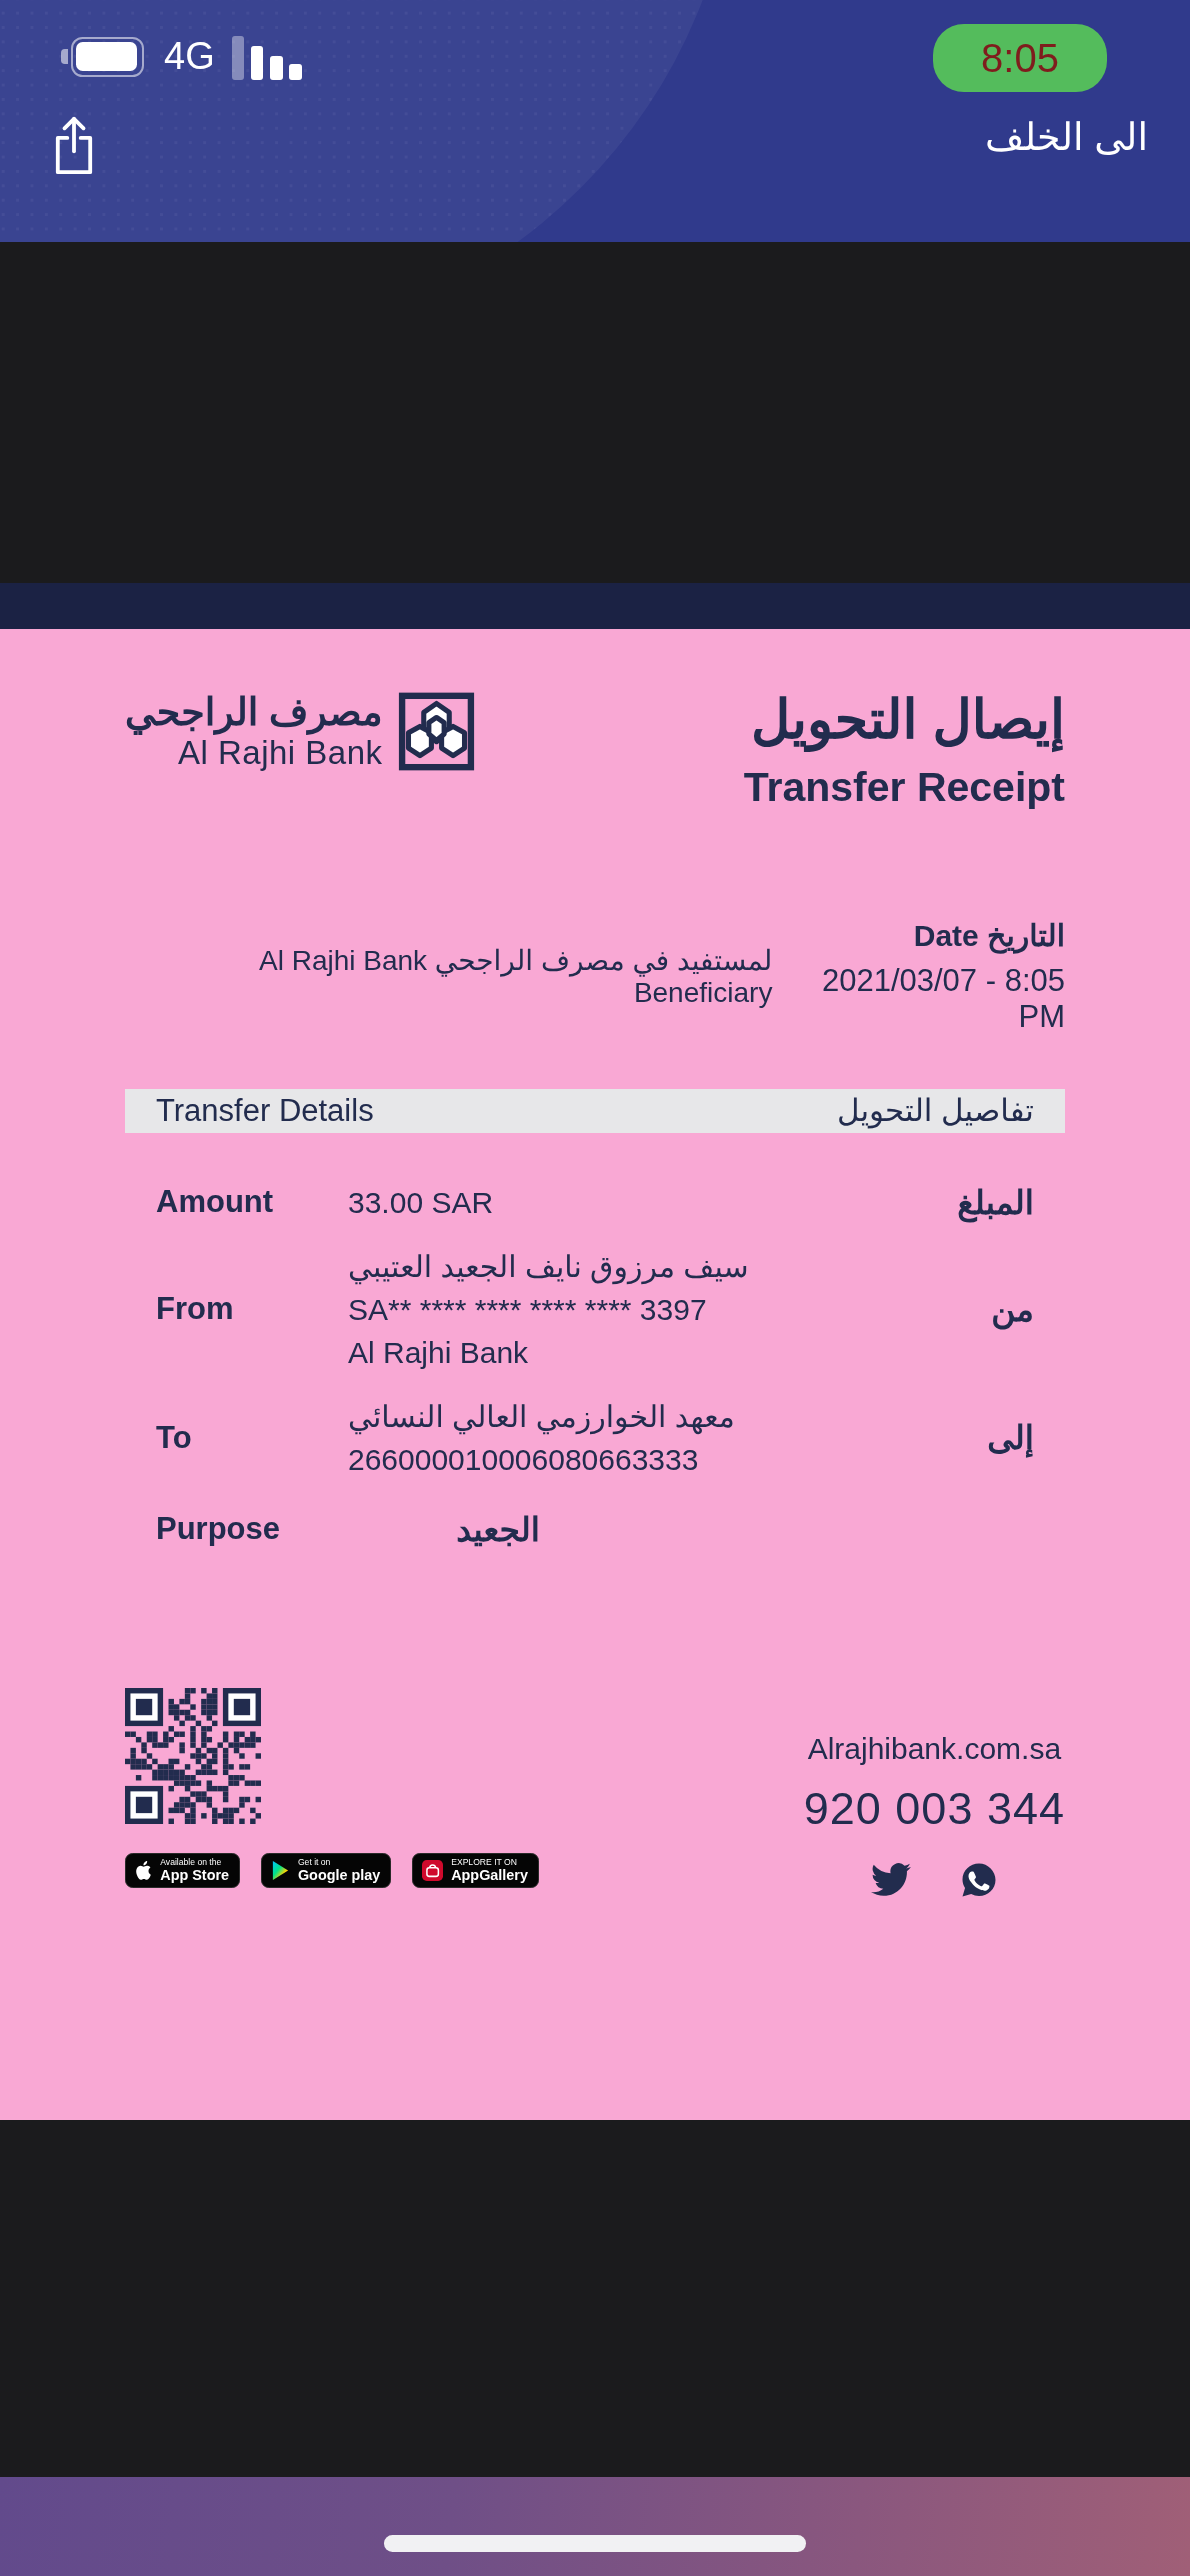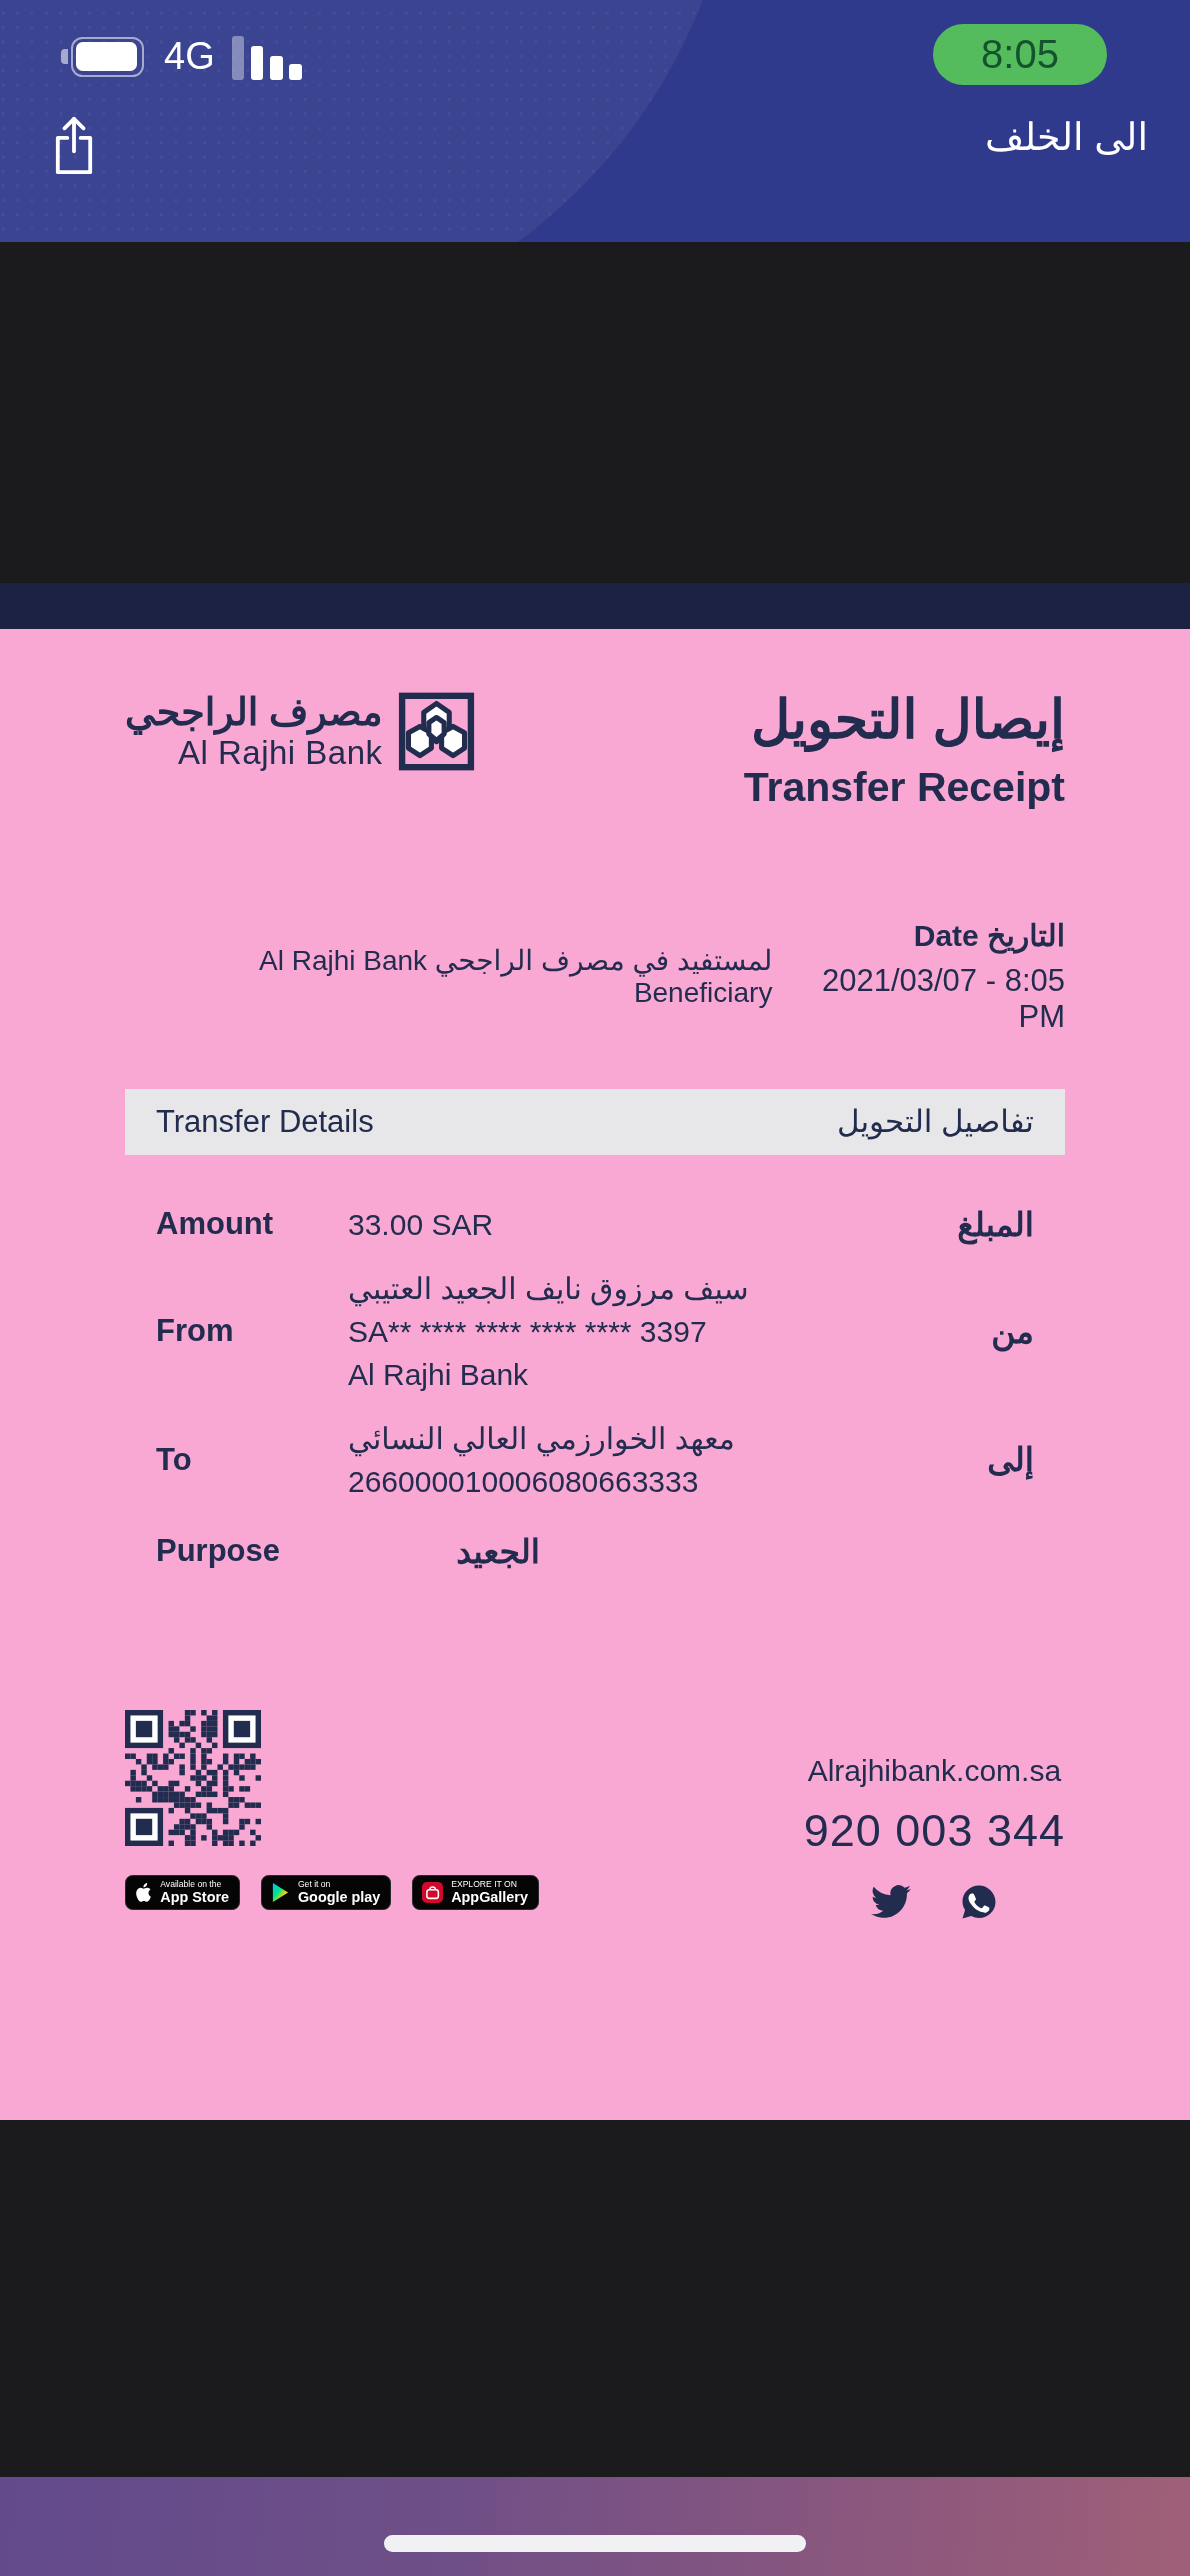--- a/index.html
+++ b/index.html
@@ -38,22 +38,22 @@
     background:rgba(255,255,255,0.55);border-radius:3.8px 0 0 3.8px;
   }
   .net-label{color:#fff;font-size:38px;margin-right:17px;}
   .signal{display:flex;align-items:flex-end;gap:6.7px;height:46px;}
   .signal i{display:block;width:12.5px;border-radius:2.9px;}
   .s1{height:44px;background:rgba(255,255,255,0.38);}
   .s2{height:34px;background:#fff;}
   .s3{height:24px;background:#fff;}
   .s4{height:15.3px;background:#fff;}
   .time-pill{
-    position:absolute;right:83px;top:24px;width:174px;height:61px;border-radius:31px;
-    background:#54bc5c;color:#14532d;font-size:40px;
+    position:absolute;right:83px;top:24px;width:174px;height:68px;border-radius:31px;
+    background:#54bc5c;color:#7f1d1d;font-size:40px;
     display:flex;align-items:center;justify-content:center;
   }
   .nav-row{
     position:relative;display:flex;justify-content:space-between;
     padding:27px 42px 0 52px;
   }
   .share-btn svg{display:block;}
   .back-label{color:#fff;font-size:38px;}
   
   .black-top{height:341px;background:#1b1b1d;}
@@ -71,21 +71,21 @@
   .brand-en{font-size:33px;font-weight:500;line-height:38px;letter-spacing:0.5px;}
   .titles{text-align:right;}
   .title-ar{font-size:54px;font-weight:bold;line-height:59px;}
   .title-en{font-size:41px;font-weight:bold;margin-top:15.3px;}
   .date-section{display:flex;justify-content:flex-start;align-items:center;margin-top:107px;}
   .beneficiary{font-size:28px;}
   .date-block{text-align:right;}
   .date-label{font-size:30px;font-weight:bold;}
   .date-value{font-size:31px;margin-top:9.6px;}
   .section-bar{
-    margin-top:54px;height:66px;background:#e7e7e9;
+    margin-top:54px;height:44px;background:#e7e7e9;
     display:flex;align-items:center;justify-content:space-between;padding:0 31px;
   }
   .section-bar span{font-size:31px;}
   .rows{padding:0 31px;}
   .t-row{display:flex;align-items:center;margin-top:21px;}
   .t-row .lbl{width:192px;font-weight:bold;font-size:31px;}
   .t-row .val{flex:1;text-align:left;font-size:30px;line-height:43px;}
   .t-row .lbl-ar{width:192px;text-align:right;font-weight:bold;font-size:33px;}
   .row-amount{margin-top:48px;}
   .row-purpose{margin-top:29px;}

